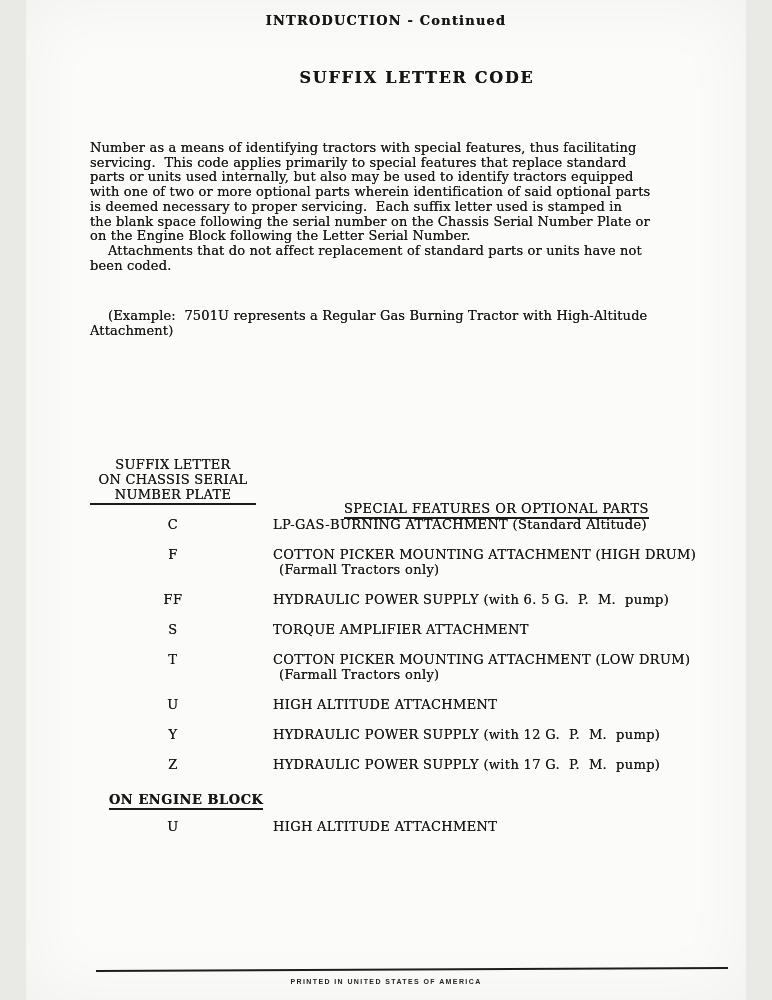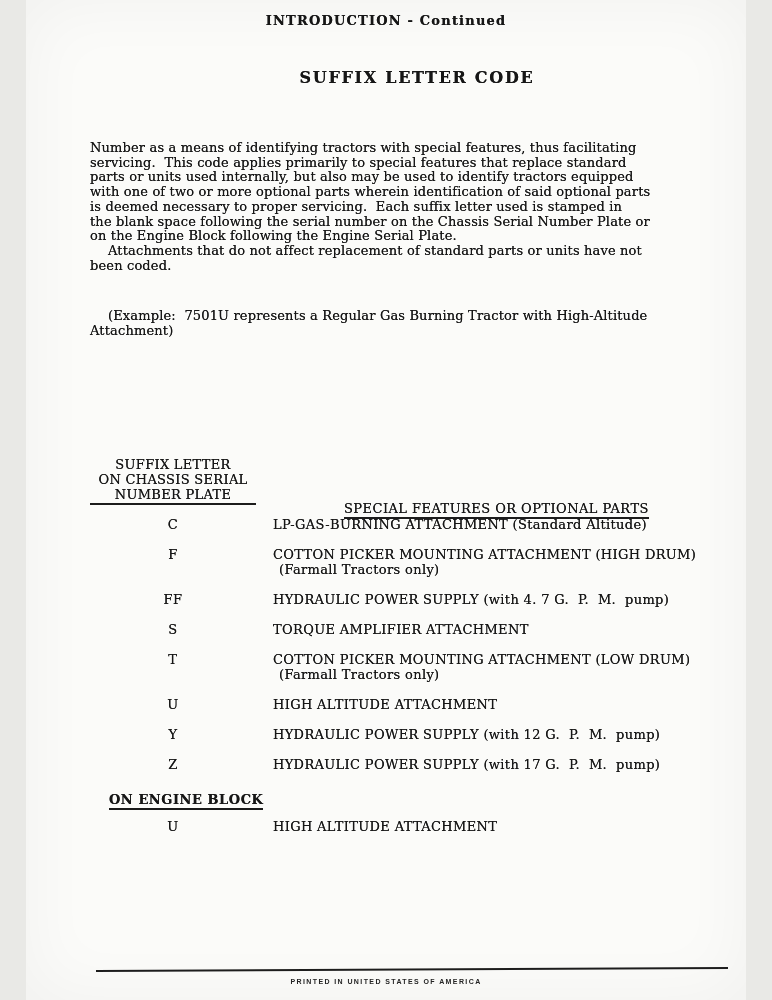--- a/index.html
+++ b/index.html
@@ -71,21 +71,21 @@
   <div class="doc-title">SUFFIX LETTER CODE</div>
 
   <div id="paras">
       <div class="paragraph p0">
         <div class="tline">Number as a means of identifying tractors with special features, thus facilitating</div>
         <div class="tline">servicing.  This code applies primarily to special features that replace standard</div>
         <div class="tline">parts or units used internally, but also may be used to identify tractors equipped</div>
         <div class="tline">with one of two or more optional parts wherein identification of said optional parts</div>
         <div class="tline">is deemed necessary to proper servicing.  Each suffix letter used is stamped in</div>
         <div class="tline">the blank space following the serial number on the Chassis Serial Number Plate or</div>
-        <div class="tline">on the Engine Block following the Engine Serial Plate.</div>
+        <div class="tline">on the Engine Block following the Letter Serial Number.</div>
       </div>
       <div class="paragraph p1">
         <div class="tline indent">Attachments that do not affect replacement of standard parts or units have not</div>
         <div class="tline">been coded.</div>
       </div>
       <div class="paragraph p2">
         <div class="tline indent">(Example:  7501U represents a Regular Gas Burning Tractor with High-Altitude</div>
         <div class="tline">Attachment)</div>
       </div>
     </div>
@@ -107,21 +107,21 @@
       <div class="s-row">
         <div class="s-code">F</div>
         <div class="s-right">
           <div class="s-desc">COTTON PICKER MOUNTING ATTACHMENT (HIGH DRUM)</div>
           <div class="s-note">(Farmall Tractors only)</div>
         </div>
       </div>
       <div class="s-row">
         <div class="s-code">FF</div>
         <div class="s-right">
-          <div class="s-desc">HYDRAULIC POWER SUPPLY (with 4. 7 G.  P.  M.  pump)</div>
+          <div class="s-desc">HYDRAULIC POWER SUPPLY (with 6. 5 G.  P.  M.  pump)</div>
         </div>
       </div>
       <div class="s-row">
         <div class="s-code">S</div>
         <div class="s-right">
           <div class="s-desc">TORQUE AMPLIFIER ATTACHMENT</div>
         </div>
       </div>
       <div class="s-row">
         <div class="s-code">T</div>

